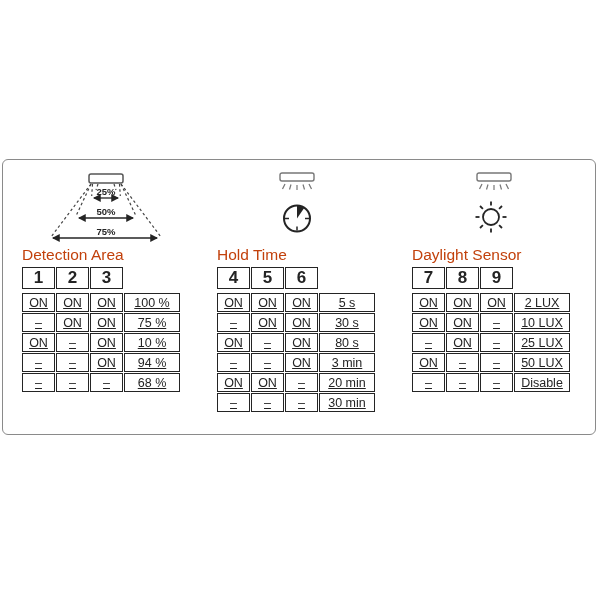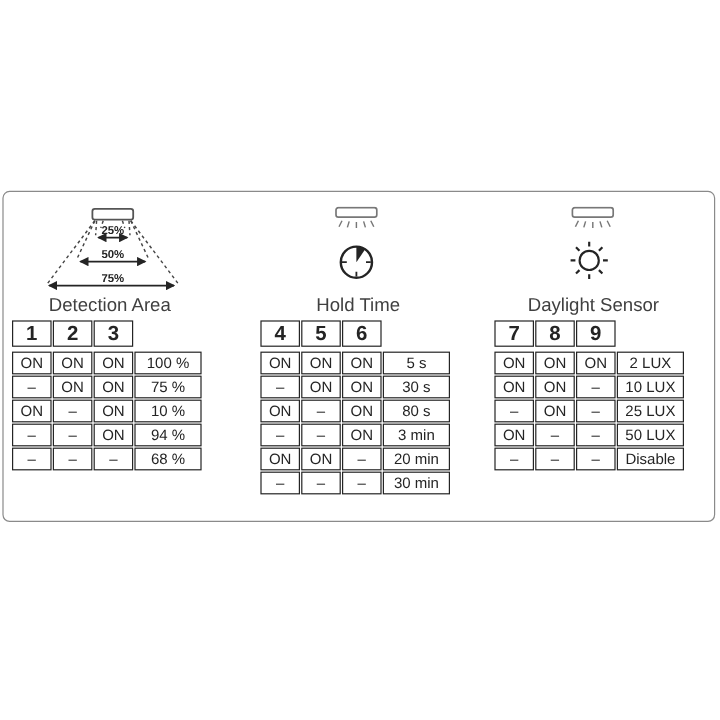--- a/index.html
+++ b/index.html
@@ -1,32 +1,32 @@
 <!DOCTYPE html>
 <html><head>
 <meta charset="utf-8">
 <style>
   html,body{margin:0;padding:0;background:#fff;}
   .canvas{position:relative;width:600px;height:600px;background:#fff;overflow:hidden;
           font-family:"Liberation Sans",sans-serif;color:#222;}
   .frame{position:absolute;left:2px;top:159px;width:592px;height:274px;
          border:1.5px solid #8a8a8a;border-radius:6px;background:#fff;}
   .panel{position:absolute;top:167px;height:256px;}
-  .panel.p1{left:10px;width:163px;}
+  .panel.p1{left:22px;width:163px;}
   .panel.p2{left:217px;width:163px;}
   .panel.p3{left:412px;width:165px;}
-  .panel-title{position:absolute;top:79px;left:0;width:100%;text-align:center;
-               font-size:15.5px;color:#404040;white-space:nowrap;}
+  .panel-title{position:absolute;top:79px;left:0;width:100%;
+               font-size:15.5px;color:#c2410c;white-space:nowrap;}
   .icon-abs{position:absolute;}
   table.dip{border-collapse:separate;border-spacing:1px;position:absolute;left:-1px;}
   table.dip td{border:1.6px solid #242424;background:#fff;text-align:center;
                vertical-align:middle;padding:0;color:#242424;}
   table.dip-head{top:99px;}
   table.dip-head td{width:31px;height:20px;font-size:17px;font-weight:bold;}
-  table.dip-body{top:125px;}
+  table.dip-body{top:125px;text-decoration:underline;}
   table.dip-body td{width:31px;height:17px;font-size:12.5px;}
   table.dip-body td.val{width:54px;}
 </style>
 </head>
 <body>
 
 <div class="canvas">
   <div class="frame"></div>
 
   <div class="panel p1">

